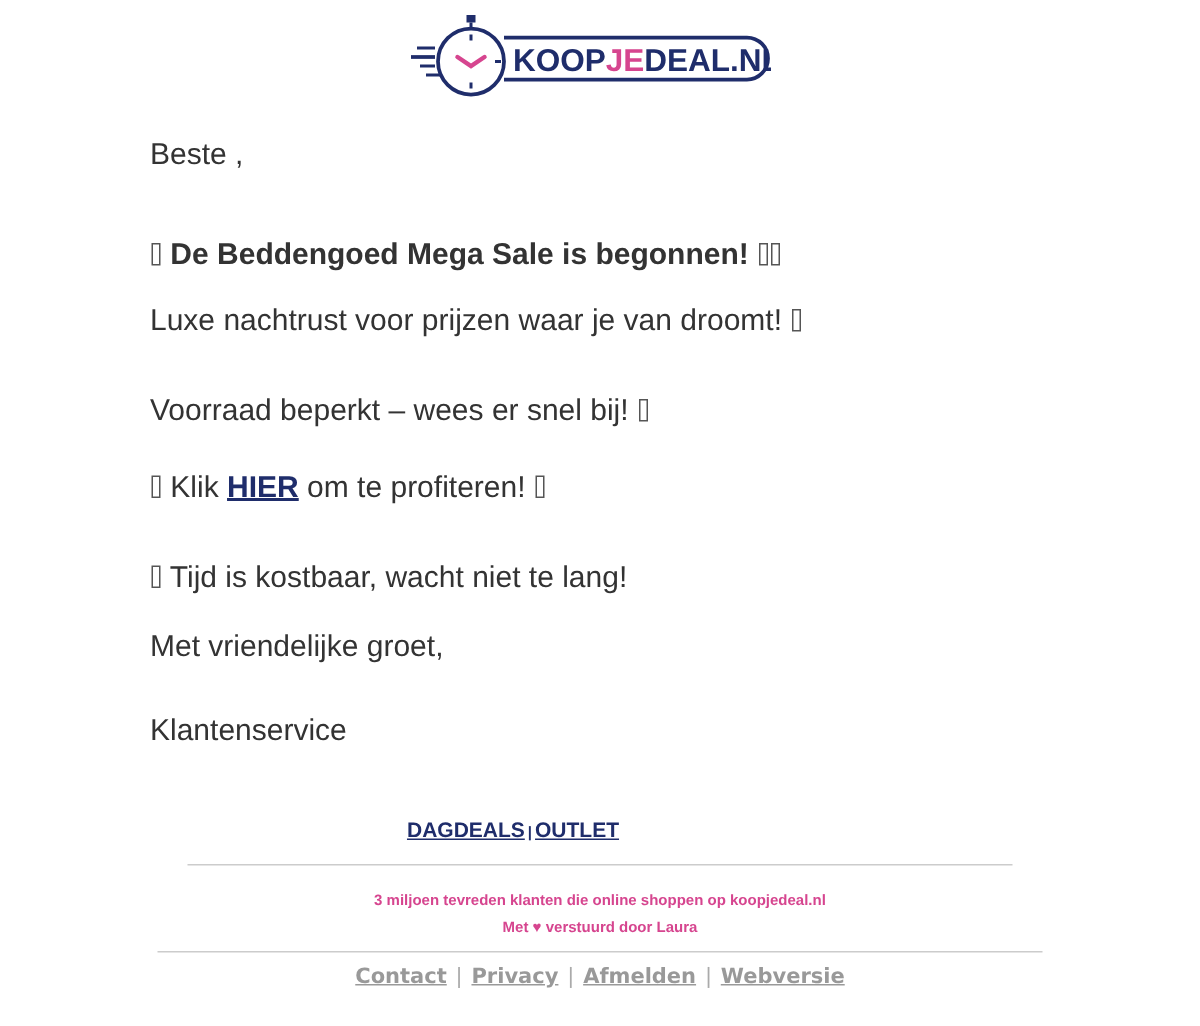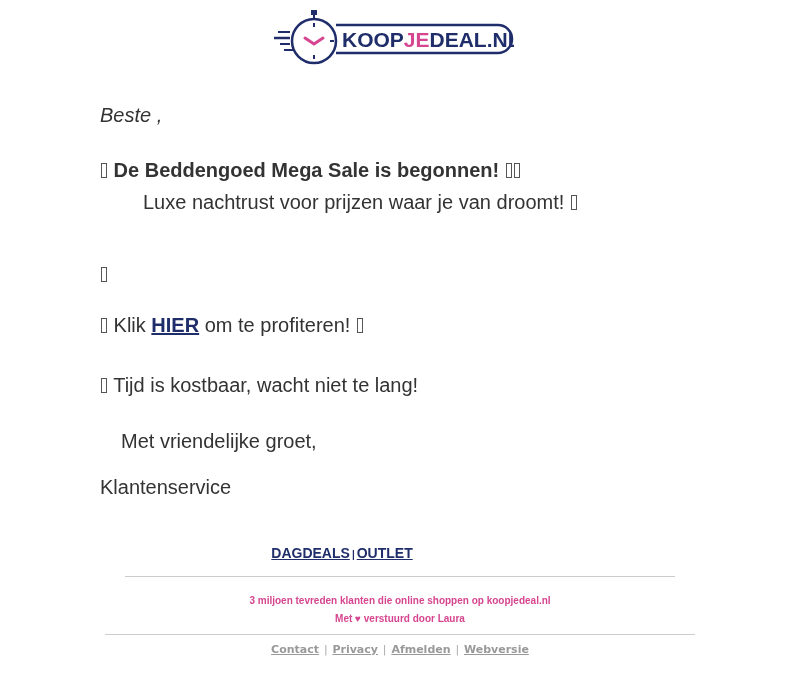--- a/index.html
+++ b/index.html
@@ -9,21 +9,21 @@
   .content { position: absolute; left: 100px; top: 0; width: 600px; font-size: 20px; line-height: 24px; color: #333333; }
   .p { position: absolute; left: 0; white-space: nowrap; }
   .bold { font-weight: bold; }
   .link-hier { color: #1f2d6b; font-weight: bold; text-decoration: underline; }
   .nav { position: absolute; top: 545px; left: 0; width: 684px; text-align: center; font-size: 14px; font-weight: bold; }
   .nav a { color: #1f2d6b; text-decoration: underline; }
   .nav .sep { font-size: 10px; color: #1f2d6b; margin: 0 2px; }
   .hr1 { position: absolute; top: 576px; left: 125px; width: 550px; height: 1px; background: #cccccc; }
   .promo { position: absolute; top: 592px; left: 0; width: 800px; text-align: center; font-size: 10px; line-height: 18px; font-weight: bold; color: #d6458f; }
   .hr2 { position: absolute; top: 634px; left: 105px; width: 590px; height: 1px; background: #cccccc; }
-  .footer { position: absolute; top: 643px; left: 0; width: 800px; text-align: center; font-family: "DejaVu Sans", sans-serif; font-size: 11px; font-weight: bold; color: #999999; }
+  .footer { position: absolute; top: 643px; left: 0; width: 800px; text-align: center; font-family: "DejaVu Sans", sans-serif; font-size: 14px; font-weight: bold; color: #999999; }
   .footer a { color: #999999; text-decoration: underline; }
   .footer .sep { font-weight: normal; color: #aaaaaa; margin: 0 1px; }
   .emoji { display: inline-block; width: 6px; height: 15px; border: 1px solid #555; vertical-align: -1px; margin: 0 1px; }
 </style>
 </head>
 <body>
 
 <div class="logo-wrap">
   <svg width="242" height="60" viewBox="0 0 242 60">
     <line x1="2" y1="30" x2="18" y2="30" stroke="#1f2d6b" stroke-width="2.5"></line>
@@ -38,51 +38,52 @@
     <line x1="58" y1="33" x2="62" y2="33" stroke="#1f2d6b" stroke-width="2"></line>
     <polyline points="33,30 42,36 51,30" fill="none" stroke="#d6458f" stroke-width="3" stroke-linecap="round"></polyline>
     <path d="M64 17 H226 a14 14 0 0 1 0 28 H64" fill="none" stroke="#1f2d6b" stroke-width="2.5"></path>
     <text x="70" y="39" font-family="Liberation Sans, sans-serif" font-size="21" font-weight="bold" fill="#1f2d6b">
       <tspan>KOOP</tspan><tspan fill="#d6458f">JE</tspan><tspan>DEAL.NL</tspan>
     </text>
   </svg>
 </div>
 
 <div class="content">
-  <div class="p" style="top:103px;font-style:italic;">Beste ,</div>
+  <div class="p" style="top:91px;">Beste ,</div>
 
   <div class="p bold" style="top:142px;margin-top:16px;">
     <span class="emoji"></span>
     <span>De Beddengoed Mega Sale is begonnen!</span>
     <span class="emoji"></span><span class="emoji"></span>
   </div>
 
-  <div class="p" style="top:190px;margin-left:43px;">
+  <div class="p" style="top:202px;">
     <span>Luxe nachtrust voor prijzen waar je van droomt!</span>
     <span class="emoji"></span>
   </div>
 
   <div class="p" style="top:262px;">
+    <span>Voorraad beperkt – wees er snel bij!</span>
     <span class="emoji"></span>
   </div>
 
   <div class="p" style="top:313px;">
     <span class="emoji"></span>
     <span>Klik</span>
     <a class="link-hier">HIER</a>
     <span>om te profiteren!</span>
     <span class="emoji"></span>
   </div>
 
   <div class="p" style="top:373px;">
     <span class="emoji"></span>
     <span>Tijd is kostbaar, wacht niet te lang!</span>
   </div>
 
-  <div class="p" style="top:429px;margin-left:21px;">Met vriendelijke groet,</div>
+  <div class="p" style="top:419px;">Met vriendelijke groet,</div>
   <div class="p" style="top:475px;">Klantenservice</div>
 </div>
 
 <div class="nav">
   <a>DAGDEALS</a><span class="sep">|</span><a>OUTLET</a>
 </div>
 
 <div class="hr1"></div>
 
 <div class="promo">

